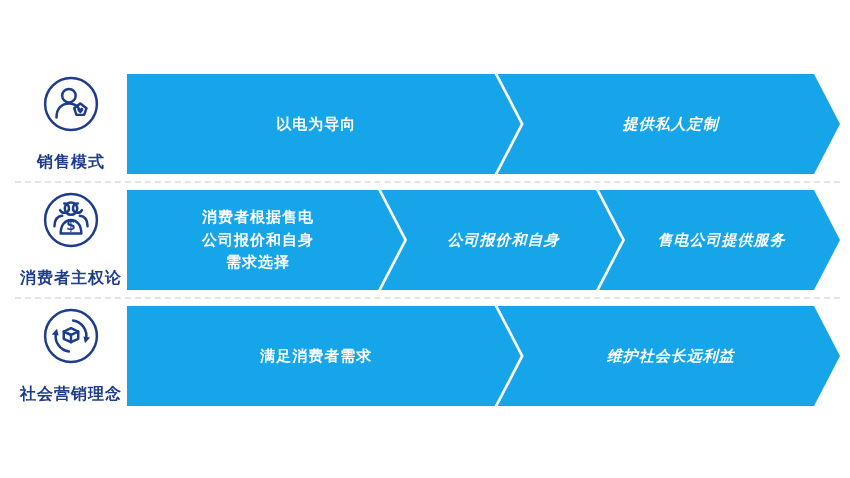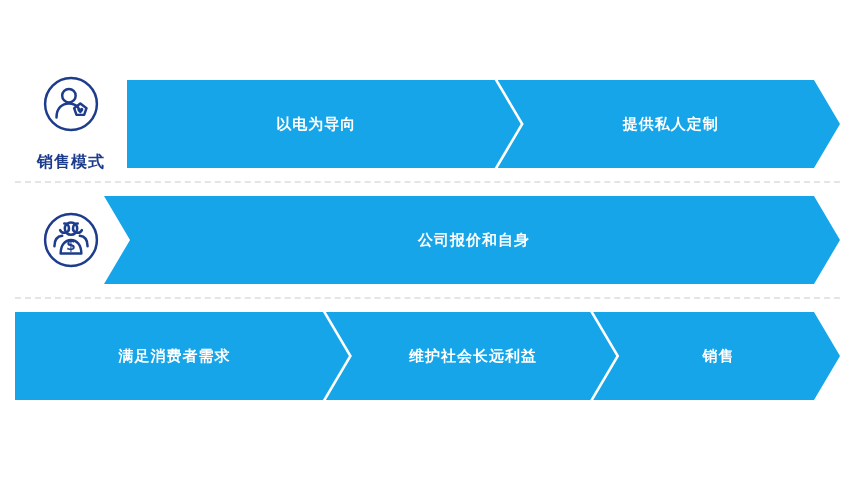--- a/index.html
+++ b/index.html
@@ -26,36 +26,37 @@
     width:112px;flex:0 0 112px;
     display:flex;flex-direction:column;align-items:center;justify-content:center;
   }
   .icon-circle{width:58px;height:58px;display:block;}
   .row-label{
     margin-top:19px;
     font-size:16px;font-weight:bold;color:var(--navy);
     letter-spacing:1px;white-space:nowrap;
   }
   .band{
-    flex:1;display:flex;align-items:stretch;height:88px;
+    flex:1;display:flex;align-items:stretch;height:100px;
   }
   .seg{
     display:flex;align-items:center;justify-content:center;
     background:var(--band);
     color:var(--band-text);
     font-size:15px;font-weight:bold;letter-spacing:1px;
     text-align:center;line-height:1.5;
   }
   .seg-text{white-space:pre-line;padding:0 27px 0 12px;}
   .seg.first{
     clip-path:polygon(0 0, calc(100% - 26px) 0, 100% 50%, calc(100% - 26px) 100%, 0 100%);
   }
   .seg.mid{
     clip-path:polygon(0 0, calc(100% - 26px) 0, 100% 50%, calc(100% - 26px) 100%, 0 100%, 26px 50%);
     margin-left:-23px;
+    font-style:italic;
   }
   .seg.mid .seg-text{padding:0 26px 0 30px;}
   .seg.w1{flex:1.15 1 0;}
   .seg.w2{flex:1.0 1 0;}
   .seg.w3{flex:1.0 1 0;}
   .seg.w4{flex:0.85 1 0;}
   .row-divider{
     border:none;
     border-top:2px dashed var(--divider);
     margin:17px 0;
@@ -97,37 +98,56 @@
       <svg class="icon-circle" viewBox="0 0 56 56">
         <circle class="icon-stroke" cx="28" cy="28" r="25"></circle>
         <path class="icon-stroke" d="M17.5 18.5 a4.5 4.5 0 1 0 4 -6.5"></path>
         <path class="icon-stroke" d="M38.5 18.5 a4.5 4.5 0 1 1 -4 -6.5"></path>
         <path class="icon-stroke" d="M12 34 c0-6 3-9.5 7.5-10"></path>
         <path class="icon-stroke" d="M44 34 c0-6 -3-9.5 -7.5-10"></path>
         <circle class="icon-stroke" cx="28" cy="17" r="6"></circle>
         <path class="icon-stroke" d="M18 41 c0-8.5 4.5-13 10-13 s10 4.5 10 13 z"></path>
         <text class="icon-dollar" x="28" y="38" text-anchor="middle">$</text>
       </svg>
+      <div class="row-label">消费者主权论</div>
     </div>
     <div class="band">
+      <div class="seg first w1">
+          <span class="seg-text">消费者根据售电
+公司报价和自身
+需求选择</span>
+        </div>
       <div class="seg mid w2">
           <span class="seg-text">公司报价和自身</span>
+        </div>
+      <div class="seg mid w3">
+          <span class="seg-text">售电公司提供服务</span>
         </div>
     </div>
   </div>
 
   <hr class="row-divider">
 
   <div class="flow-row">
+    <div class="icon-col">
+      <svg class="icon-circle" viewBox="0 0 56 56">
+        <circle class="icon-stroke" cx="28" cy="28" r="25"></circle>
+        <path class="icon-stroke" d="M30 13 A15 15 0 0 1 42.5 31"></path>
+        <path class="icon-fill" d="M40 28.5 L46.5 29.5 L41.5 35 z"></path>
+        <path class="icon-stroke" d="M26 43 A15 15 0 0 1 13.5 25"></path>
+        <path class="icon-fill" d="M16 27.5 L9.5 26.5 L14.5 21 z"></path>
+        <path class="icon-stroke" d="M28 20.5 l7 3.2 -7 3.2 -7 -3.2 z"></path>
+        <path class="icon-stroke" d="M21 23.7 v7 l7 3.3 v-7 z"></path>
+        <path class="icon-stroke" d="M35 23.7 v7 l-7 3.3"></path>
+      </svg>
+      <div class="row-label">社会营销理念</div>
+    </div>
     <div class="band">
       <div class="seg first w1">
           <span class="seg-text">满足消费者需求</span>
         </div>
       <div class="seg mid w2">
           <span class="seg-text">维护社会长远利益</span>
         </div>
-      <div class="seg mid w4">
-          <span class="seg-text">销售</span>
-        </div>
     </div>
   </div>
 
 </div>
 
 </body></html>

